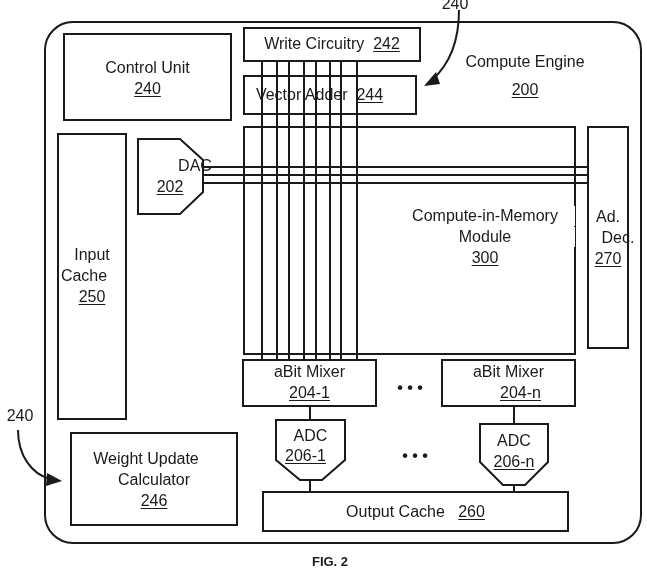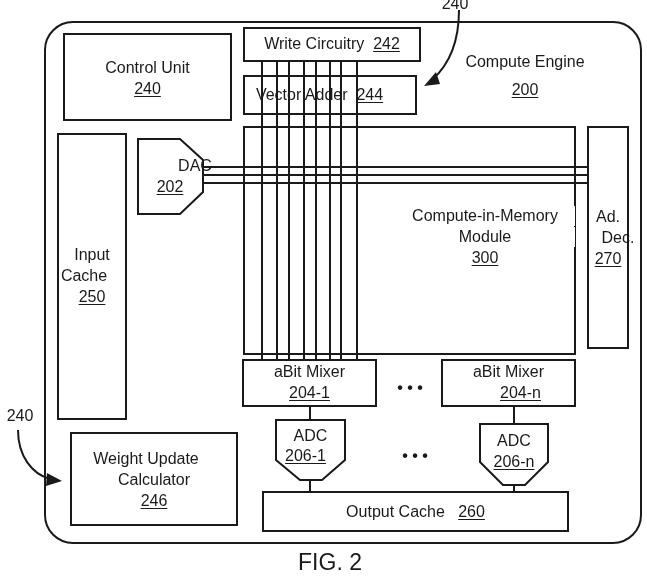--- a/index.html
+++ b/index.html
@@ -1,21 +1,21 @@
 <!DOCTYPE html>
 <html><head>
 <meta charset="utf-8">
 <style>
   html, body { margin:0; padding:0; background:#ffffff; }
   body { width:647px; height:577px; position:relative; overflow:hidden;
          font-family:"Liberation Sans", sans-serif; color:#111; }
   svg { position:absolute; left:0; top:0; }
   .lbl { position:absolute; text-align:center; font-size:16px; line-height:20px; color:#1a1a1a; }
   .u { text-decoration:underline; text-underline-offset:2px; }
-  .fig { font-weight:normal; font-size:23px; }
+  .fig { font-weight:bold; font-size:13px; }
 </style>
 </head>
 <body>
 
 <svg width="647" height="577" viewBox="0 0 647 577">
   <g fill="none" stroke="#1a1a1a" stroke-width="2">
 
     <rect x="45" y="22" width="596" height="521" rx="28" ry="28"></rect>
 
     <rect x="64" y="34" width="167" height="86"></rect>

